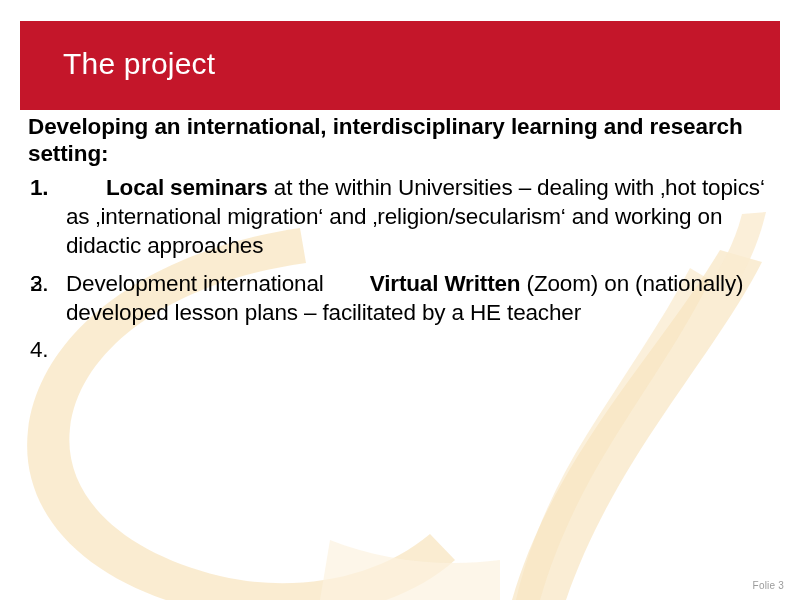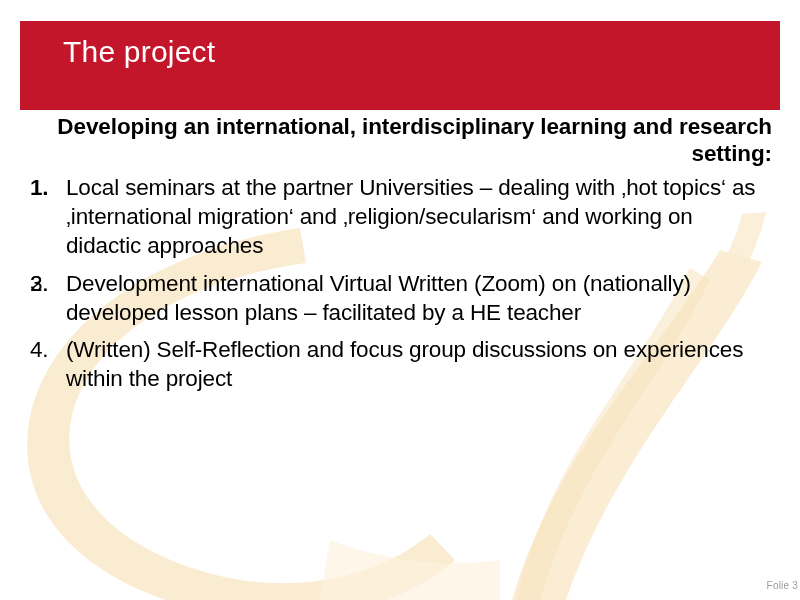--- a/index.html
+++ b/index.html
@@ -35,21 +35,21 @@
     left: 20px;
     top: 21px;
     width: 760px;
     height: 89px;
     background: #C4162A;
     z-index: 2;
   }
   .title-text {
     position: absolute;
     left: 43px;
-    top: 14px;
+    top: 26px;
     font-size: 30px;
     font-weight: 400;
     color: #ffffff;
     letter-spacing: 0.2px;
     white-space: nowrap;
   }
 
   
   .body-area {
     position: absolute;
@@ -59,21 +59,20 @@
     z-index: 3;
     color: #000000;
   }
 
   .lead {
     font-size: 22.5px;
     font-weight: bold;
     line-height: 1.22;
     margin: 0 0 6px 0;
     letter-spacing: -0.1px;
-    text-align: right;
   }
 
   ol.items {
     list-style: none;
     margin: 0;
     padding: 0;
   }
   ol.items > li {
     position: relative;
     padding-left: 38px;
@@ -90,26 +89,26 @@
     text-align: left;
     font-size: 22.5px;
   }
   ol.items > li.first .marker,
   ol.items > li.first {
     font-weight: 400;
   }
   ol.items > li.first .marker {
     font-weight: bold;
   }
-  .b { font-weight: normal; }
+  .b { font-weight: bold; margin-left: 40px; }
 
   
   .footer-slide-number {
     position: absolute;
-    right: 2px;
+    right: 16px;
     bottom: 9px;
     font-size: 10px;
     color: #9b9b9b;
     z-index: 4;
     letter-spacing: 0.2px;
   }
 </style>
 </head>
 <body>
 
@@ -153,22 +152,22 @@
   </svg>
 
   <div class="title-banner">
     <div class="title-text">The project</div>
   </div>
 
   <div class="body-area">
     <p class="lead">Developing an international, interdisciplinary learning and research setting:</p>
 
     <ol class="items" id="numbered-list">
-        <li class="first"><span class="marker" style="font-weight: bold;">1.</span><span><span class="b">Local seminars</span><span> at the partner Universities – dealing with ‚hot topics‘ as ‚international migration‘ and ‚religion/secularism‘ and working on didactic approaches</span></span></li>
+        <li class="first"><span class="marker" style="font-weight: bold;">1.</span><span><span class="b">Local seminars</span><span> at the within Universities – dealing with ‚hot topics‘ as ‚international migration‘ and ‚religion/secularism‘ and working on didactic approaches</span></span></li>
         <li><span class="marker">2.</span></li>
         <li><span class="marker">3.</span><span><span>Development international </span><span class="b">Virtual Written</span><span> (Zoom) on (nationally) developed lesson plans – facilitated by a HE teacher</span></span></li>
-        <li><span class="marker">4.</span><span><span>(Written) </span><span class="b">Self-Reflection</span><span> and </span><span class="b">focus group</span><span> discussions on experiences within the project</span></span></li>
+        <li><span class="marker">4.</span></li>
       </ol>
   </div>
 
   <div class="footer-slide-number">Folie 3</div>
 
 </div>
 
 </body></html>

